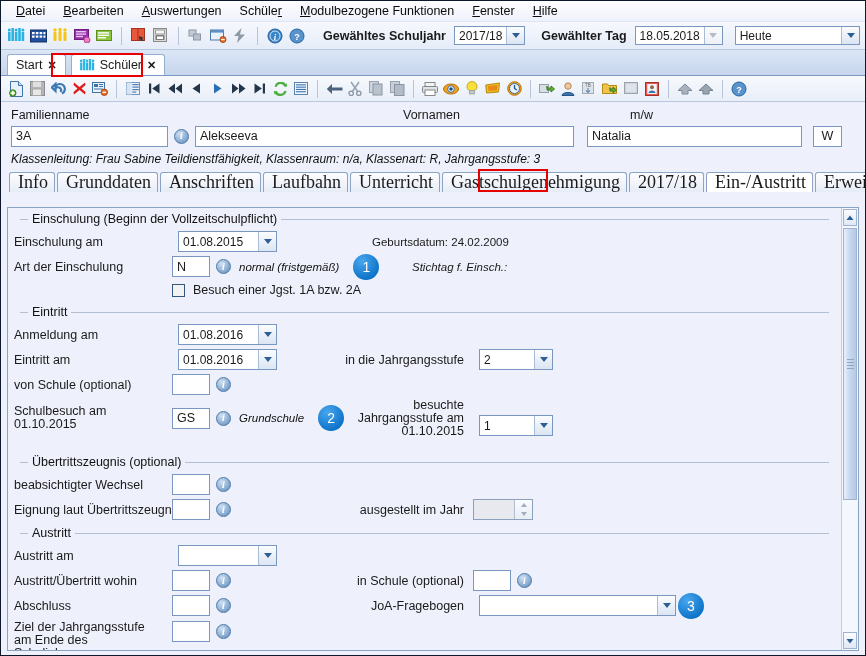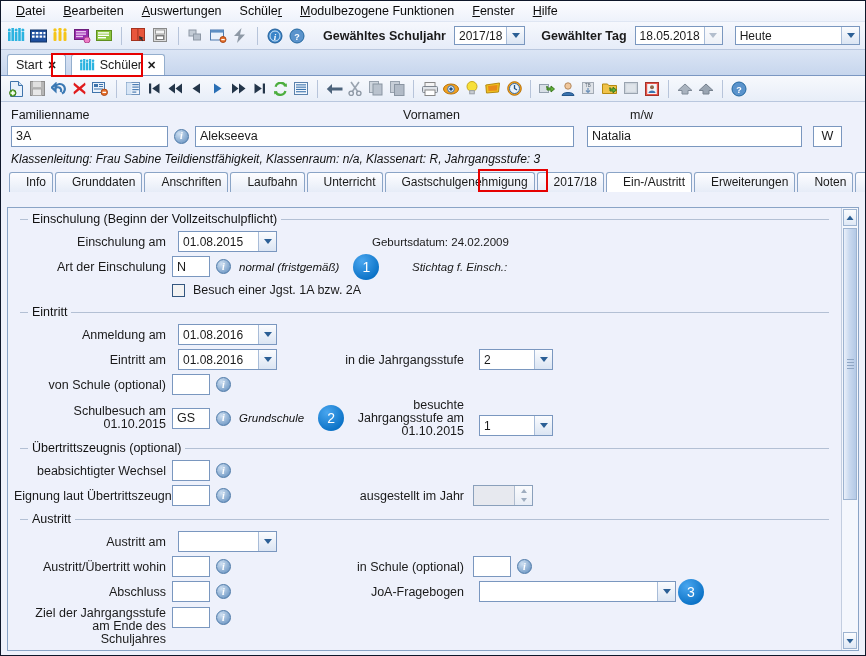--- a/index.html
+++ b/index.html
@@ -213,26 +213,26 @@
     padding: 6px 8px 0 8px;
     gap: 2px;
     position: relative;
     box-sizing: border-box;
   }
   .itab {
     border: 1px solid #8aa4c6;
     border-bottom: none;
     background: linear-gradient(#fdfdff, #e6ecf7);
     border-radius: 3px 3px 0 0;
-    padding: 2px 6px 3px 16px;
-    font-size: 12px;
+    padding: 2px 6px 3px 8px;
+    font-size: 18px;
     white-space: nowrap;
     box-sizing: border-box;
     height: 20px;
-    display: flex; align-items: center;
+    display: flex; align-items: center; font-family: Liberation Serif, serif;
   }
   .itab.active {
     background: #ffffff;
     position: relative;
     z-index: 2;
   }
 
   
   .pane {
     position: absolute;
@@ -274,21 +274,21 @@
   .grp-body { padding: 3px 0 0 0; position: relative; }
 
   .frow {
     display: flex;
     align-items: center;
     height: 25px;
     position: relative;
   }
   .flbl {
     width: 158px;
-    text-align: right;
+    text-align: left;
     padding-right: 6px;
     font-size: 12.5px;
     box-sizing: border-box;
     white-space: nowrap;
     flex: none;
   }
   .flbl.multi { line-height: 13px; }
   .aux {
     font-style: italic;
     font-size: 11.5px;
@@ -911,21 +911,21 @@
               <span class="cval">1</span>
               <span class="carrow">
                   <span class="arrow-dn"></span>
                 </span>
             </span>
           </div>
 
         </div>
       </div>
 
-      <div class="grp-box" style="margin-top:2px">
+      <div class="grp-box" style="margin-top:16px">
         <div class="grp-line"></div>
         <div class="grp-title">Übertrittszeugnis (optional)</div>
         <div class="grp-body">
 
           <div class="frow">
             <div class="flbl">beabsichtigter Wechsel</div>
             <div class="txt" style="width:38px"></div>
             <span class="info-ic" style="margin-left:6px">i</span>
           </div>
 

